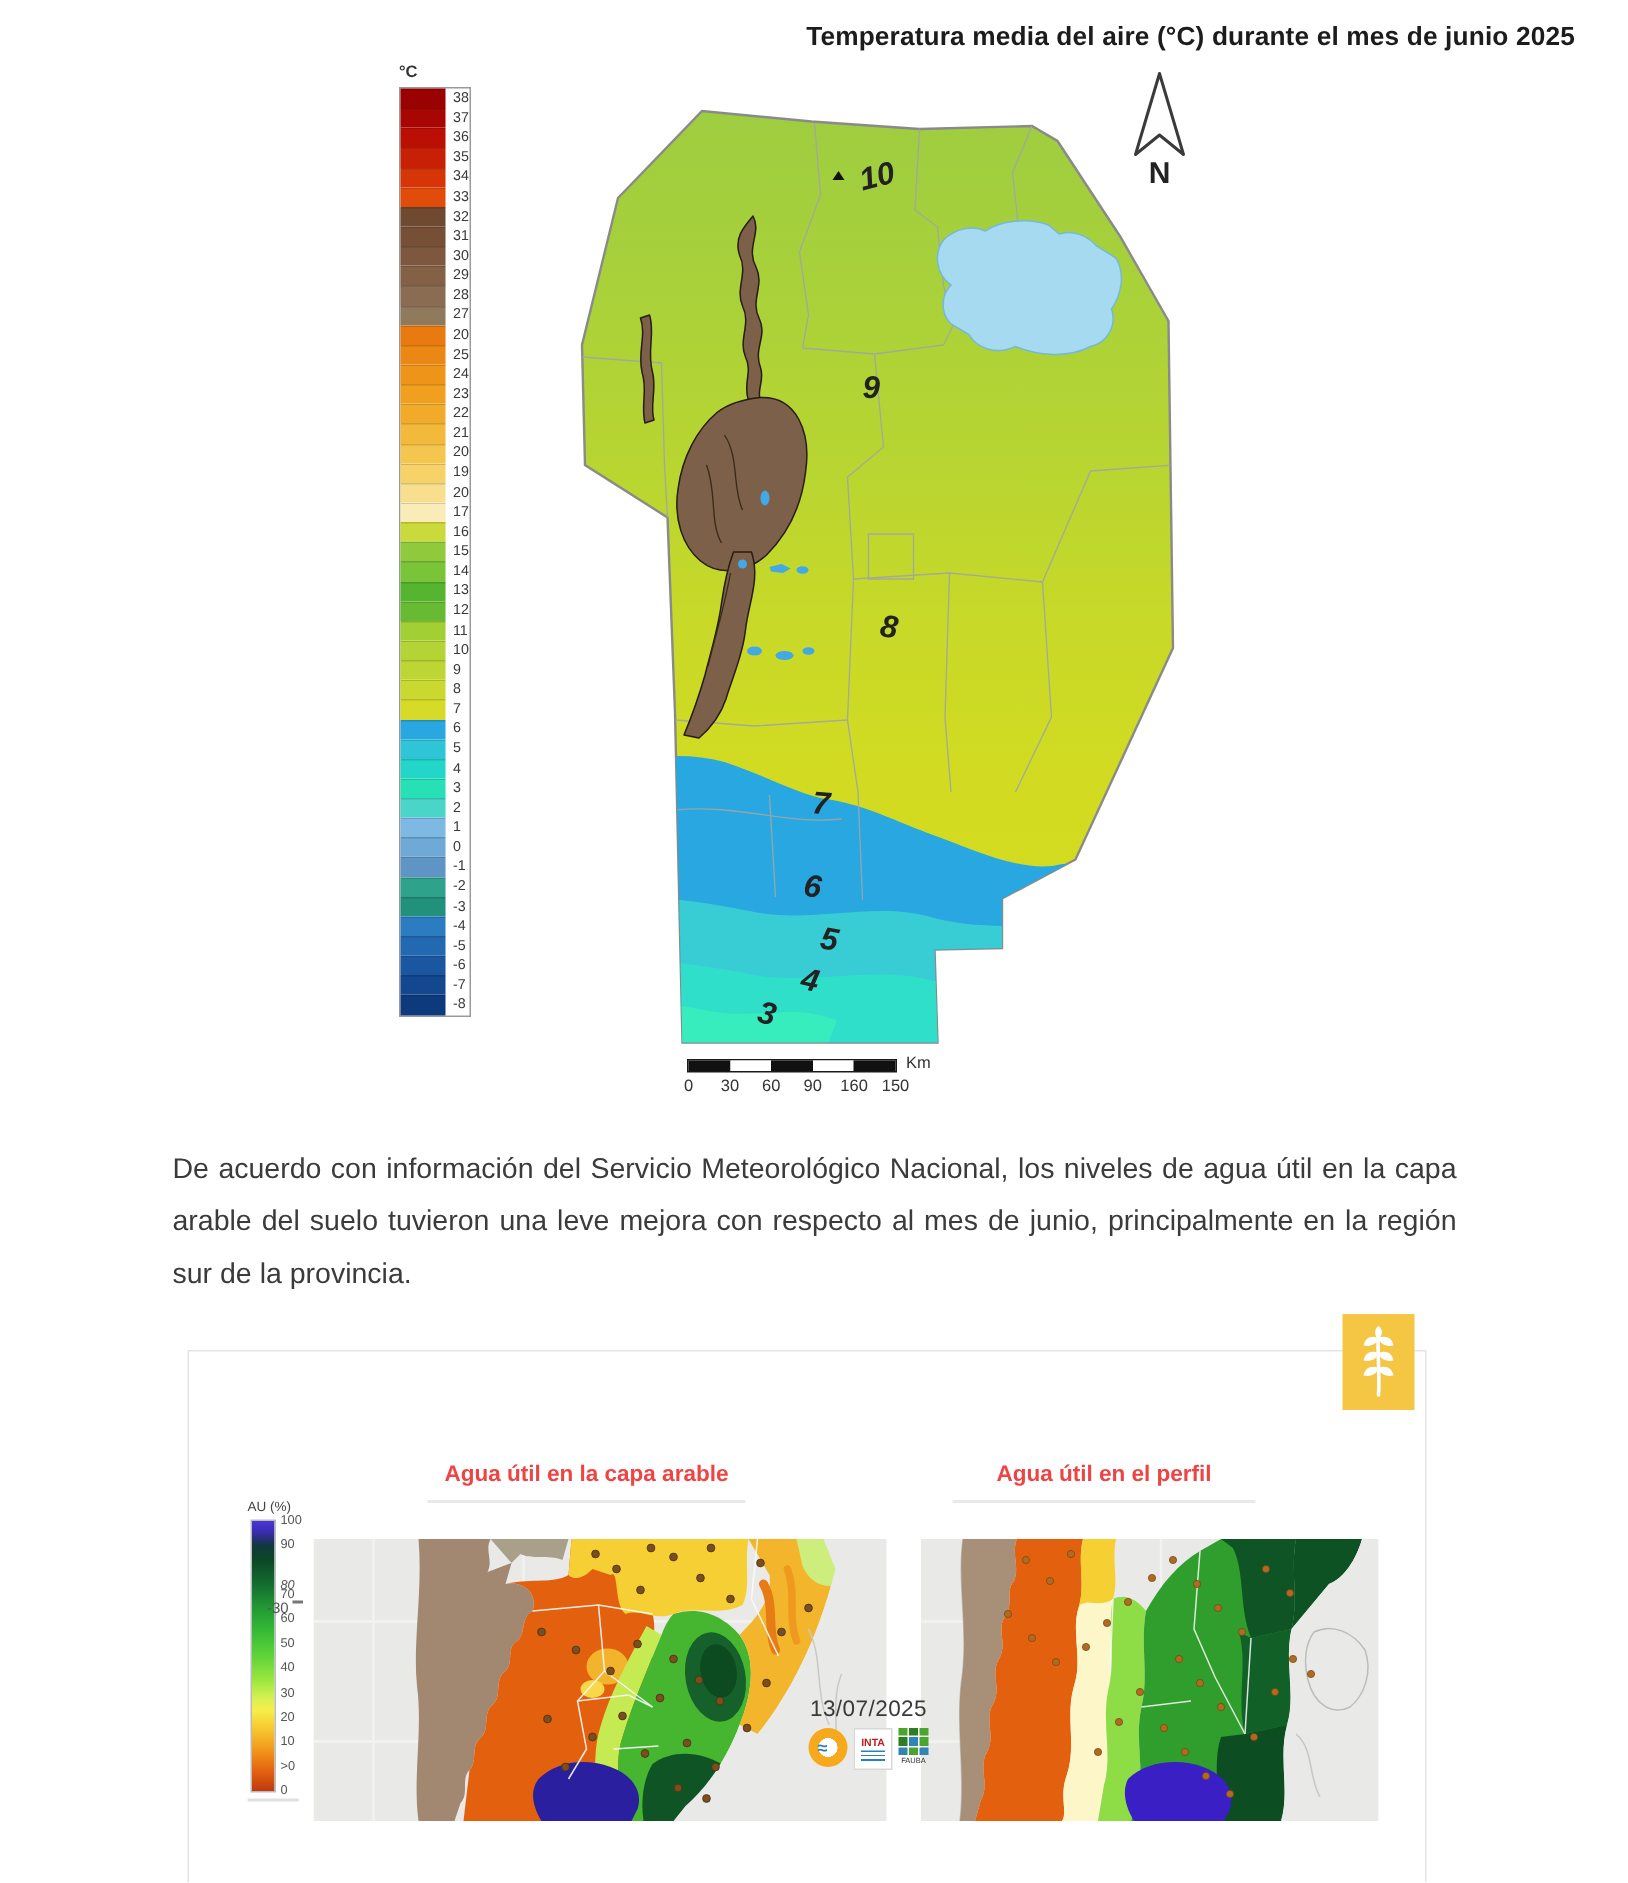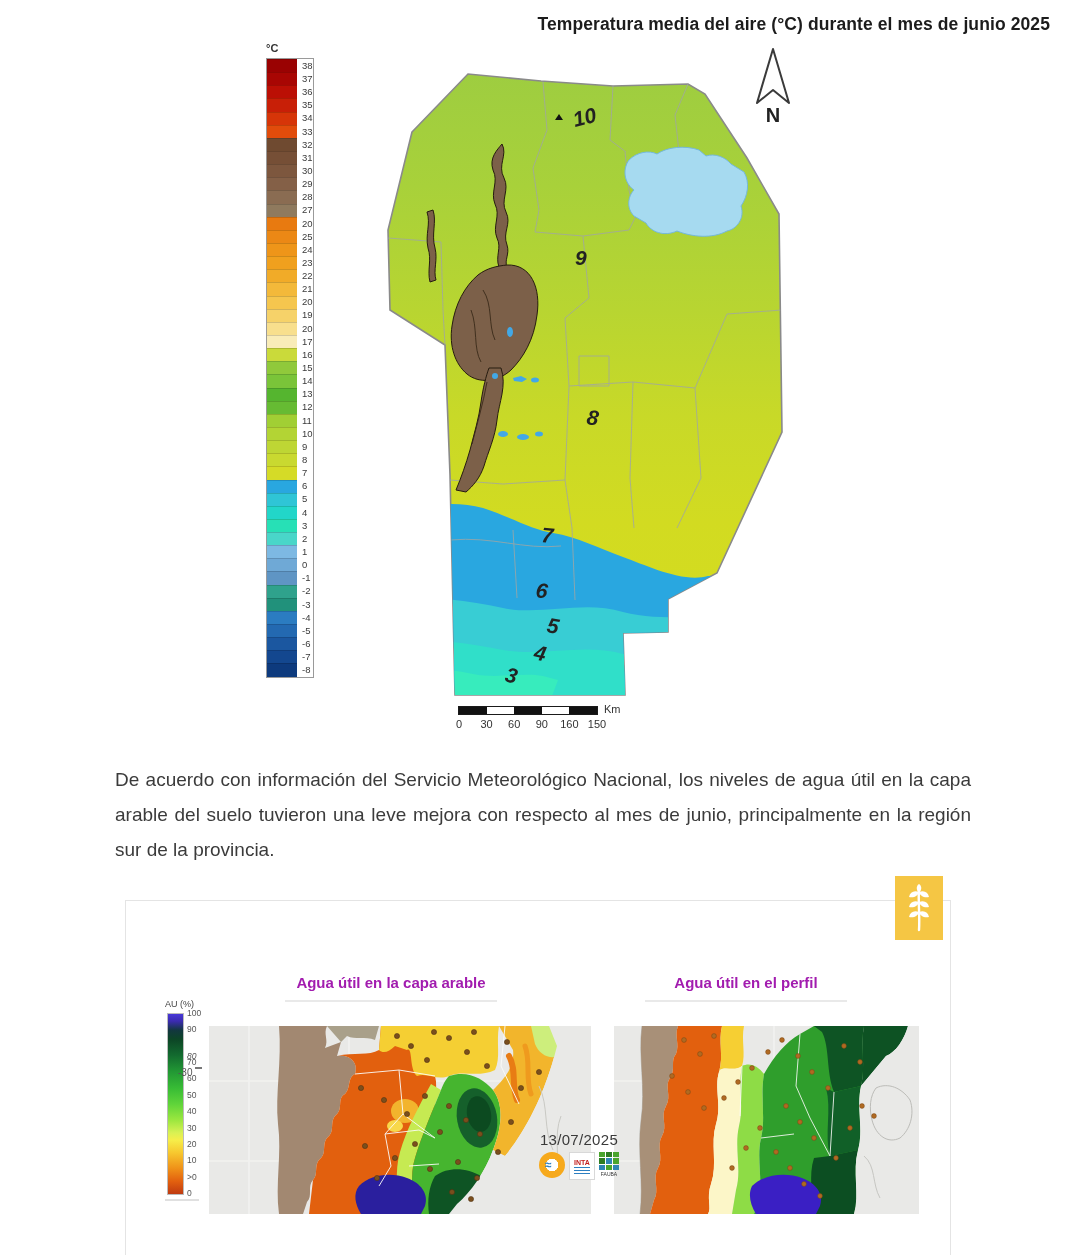--- a/index.html
+++ b/index.html
@@ -27,25 +27,25 @@
 
   
   .body-text{position:absolute;left:115px;top:762px;width:856px;
     font-size:19px;line-height:35px;color:#3b3b3b;text-align:justify;margin:0;}
 
   
   .card{position:absolute;left:125px;top:900px;width:824px;height:380px;
     background:#fff;border:1px solid #e4e4e4;z-index:1;}
   .wheat-badge{position:absolute;left:895px;top:876px;width:48px;height:64px;
     background:#f5c644;z-index:5;display:flex;align-items:center;justify-content:center;}
-  .fig2-title{position:absolute;top:73px;font-size:15px;font-weight:700;color:#a21caf;
+  .fig2-title{position:absolute;top:73px;font-size:15px;font-weight:700;color:#ef4444;
     text-align:center;}
   .fig2-title .rule{height:2px;background:#e9e9e9;margin-top:9px;}
   .t-left{left:100px;width:330px;}
-  .t-right{left:460px;width:320px;}
+  .t-right{left:450px;width:320px;}
   .t-left .rule{width:212px;margin-left:auto;margin-right:auto;}
   .t-right .rule{width:202px;margin-left:auto;margin-right:auto;}
 
   .au-legend{position:absolute;left:13px;top:98px;width:60px;margin-left:26px;}
   .au-label{font-size:9px;color:#444;display:block;margin-bottom:3px;}
   .au-bar{position:absolute;left:2px;top:14px;width:15px;height:180px;border:1px solid #bbb;
     background:linear-gradient(180deg,#4838d8 0%,#3b2bb0 4%,#12373f 9%,#0c4526 14%,
       #136b2f 23%,#229834 32%,#37bb35 41%,#5fd43a 50%,#9ce73f 59%,#d9f154 66%,
       #f6ee4a 70%,#f7c82f 77%,#ef9018 86%,#e2600f 93%,#bf3a10 100%);}
   .au-underbar{position:absolute;left:0px;top:200px;width:34px;height:2px;background:#e0e0e0;}

